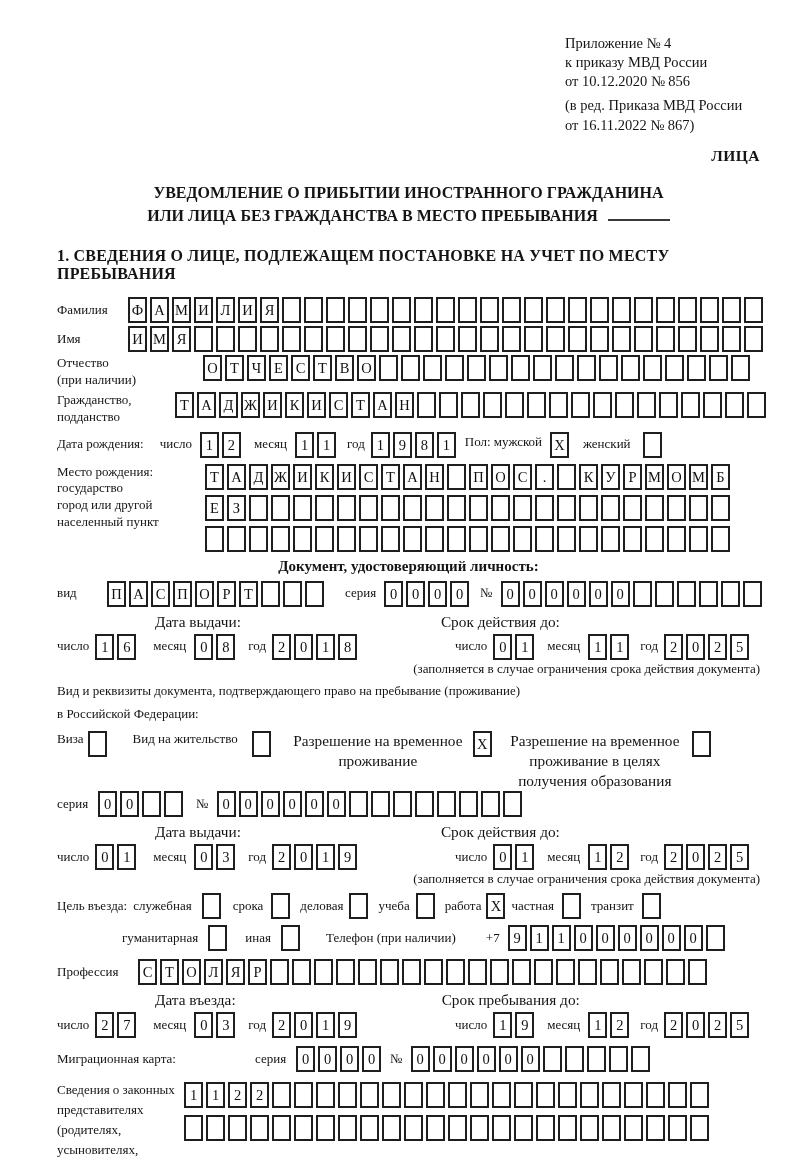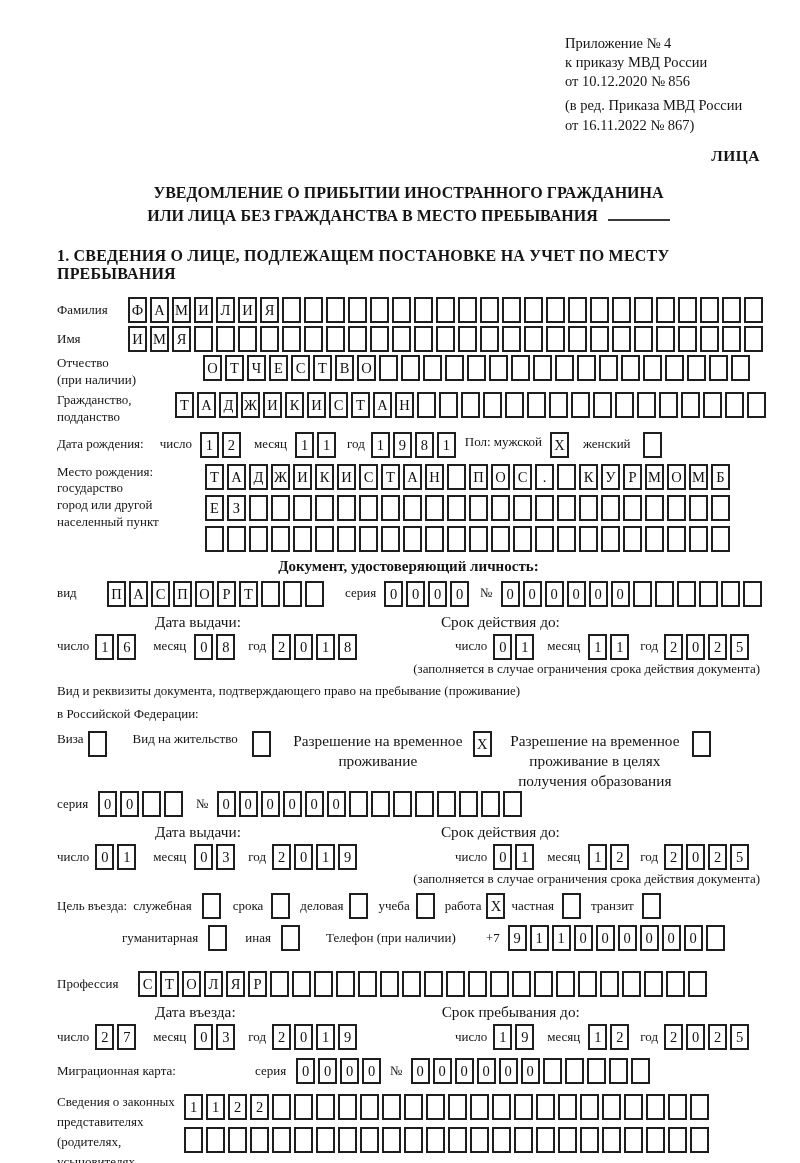--- a/index.html
+++ b/index.html
@@ -563,21 +563,21 @@
         <span class="cell">0</span>
         <span class="cell">0</span>
         <span class="cell">0</span>
         <span class="cell">0</span>
         <span class="cell">0</span>
         <span class="cell">0</span>
         <span class="cell"></span>
       </span>
   </div>
 
-  <div class="row" style="margin-top:20px;">
+  <div class="row" style="margin-top:8px;">
     <span class="lbl w81">Профессия</span>
     <span class="cellrow">
         <span class="cell">С</span>
         <span class="cell">Т</span>
         <span class="cell">О</span>
         <span class="cell">Л</span>
         <span class="cell">Я</span>
         <span class="cell">Р</span>
         <span class="cell"></span>
         <span class="cell"></span>

